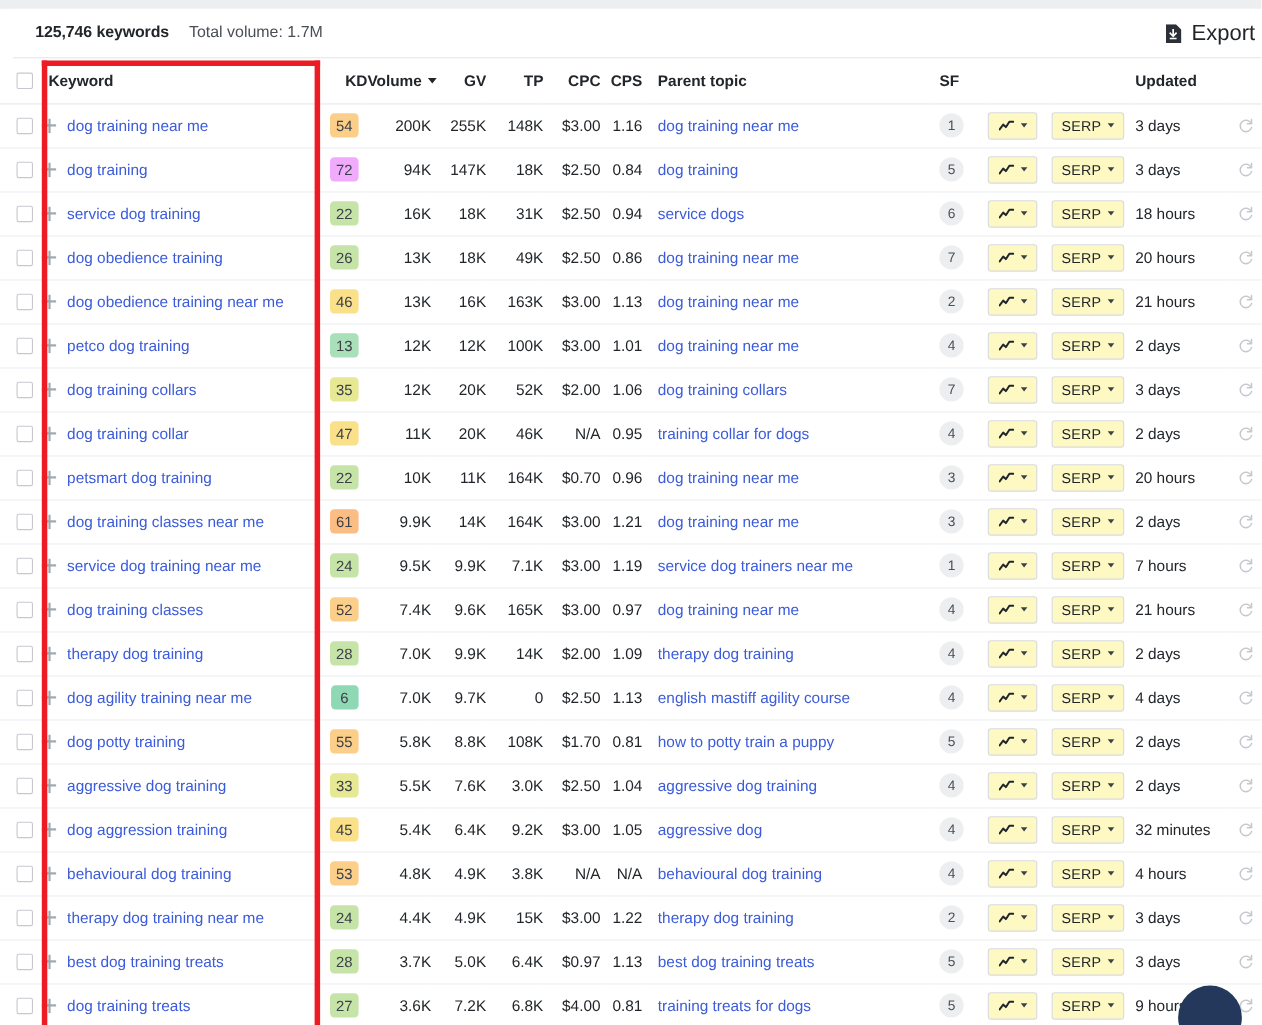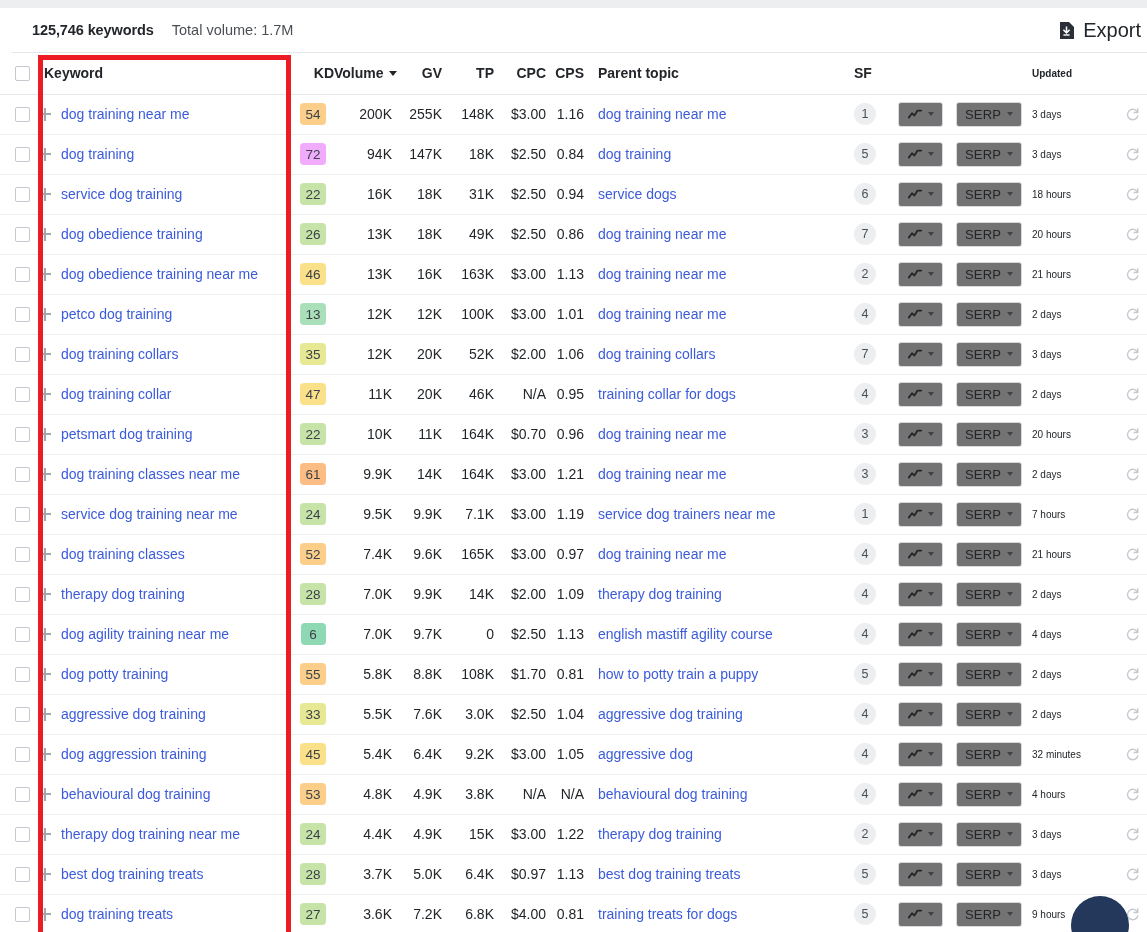--- a/index.html
+++ b/index.html
@@ -203,21 +203,21 @@
 
   
   .btn {
     display: inline-flex;
     align-items: center;
     justify-content: center;
     gap: 6px;
     height: 25px;
     border: 1px solid #d7dadf;
     border-radius: 3px;
-    background: #737373;
+    background: #fef9c3;
     cursor: pointer;
     font-family: inherit;
     padding: 0 7px;
     text-align: center;
   }
   .btn-chart { width: 45px; }
   .btn-serp  { width: 66px; }
   .serp-label {
     font-size: 13px;
     color: #22262a;
@@ -235,21 +235,21 @@
     border-top-width: 4.5px;
   }
   .spark { width: 14px; height: 11px; display: block; }
 
   .chart-wrap, .serp-wrap { display: flex; }
   .chart-wrap { padding-left: 2px; }
   .serp-wrap  { padding-left: 2px; }
 
   
   .upd-cell {
-    font-size: 10px;
+    font-size: 14px;
     color: #22262a;
     padding-left: 6px;
   }
 
   
   .refresh-wrap { display:flex; justify-content:center; }
   .refresh-icon { width: 15px; height: 15px; display:block; cursor:pointer; }
 
   
   .vol-head {

